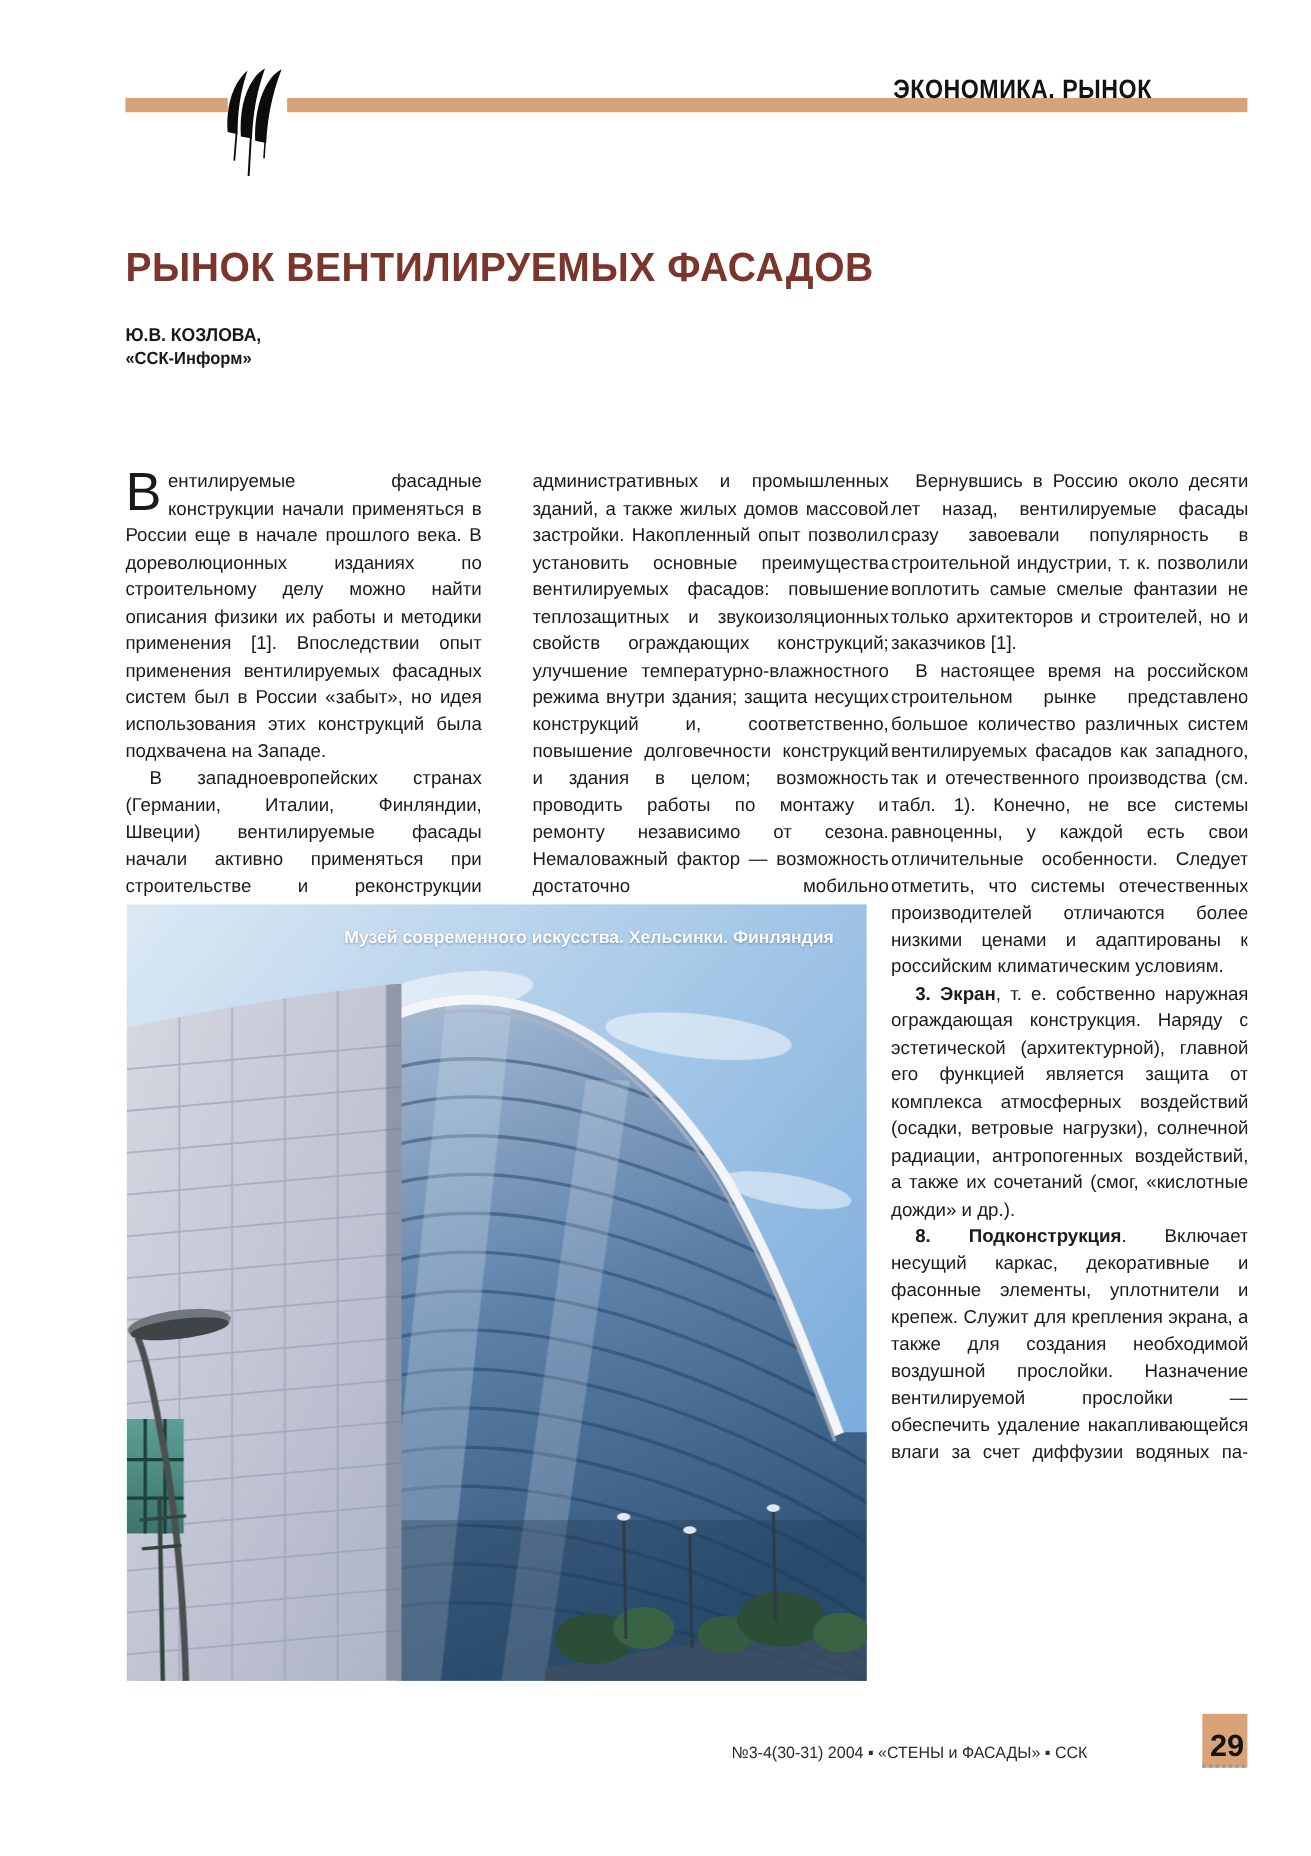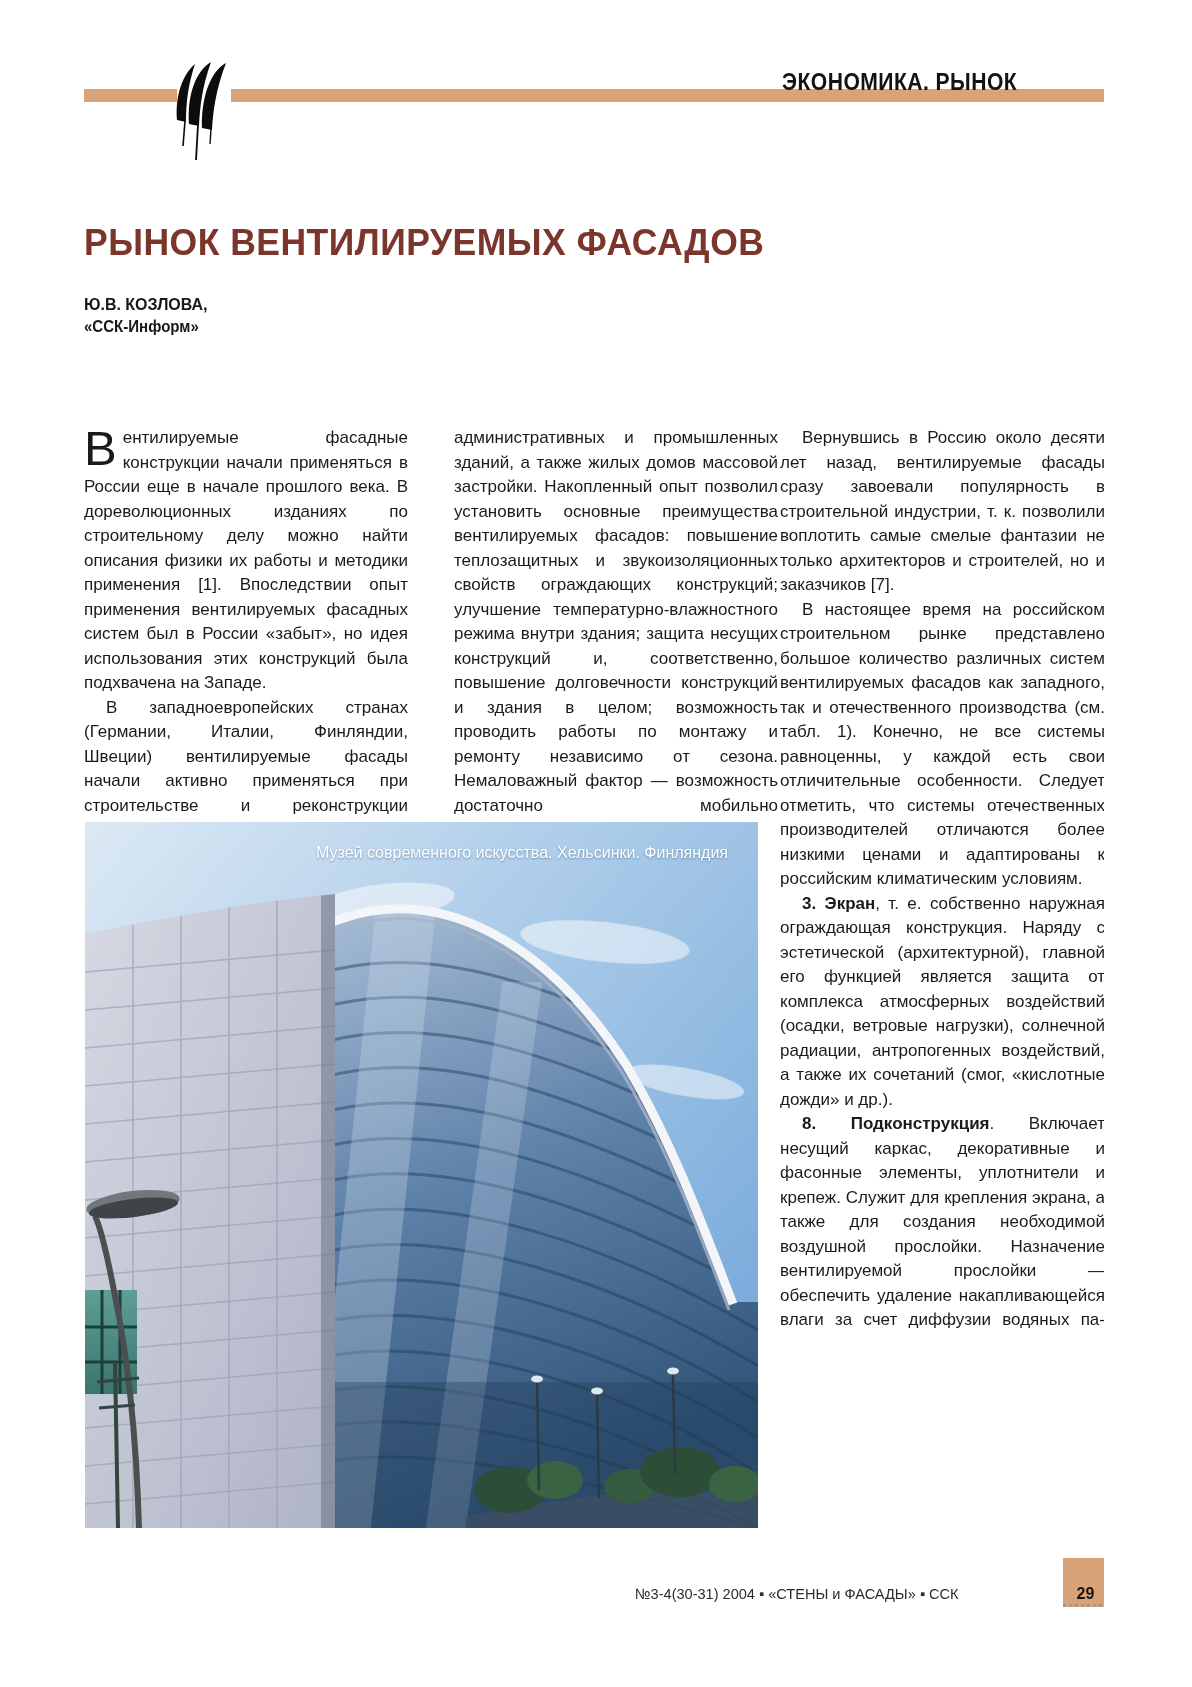--- a/index.html
+++ b/index.html
@@ -1,18 +1,18 @@
 <!DOCTYPE html>
 <html lang="ru"><head>
 <meta charset="utf-8">
 <style>
   html,body{margin:0;padding:0;background:#ffffff;}
   .page{
     position:relative;width:1104px;height:1687px;background:#ffffff;overflow:hidden;
-    font-family:"Liberation Sans","DejaVu Sans",sans-serif;color:#1a1a1a;
+    font-family:"Liberation Sans","DejaVu Sans",sans-serif;color:#1a1a1a;margin-left:30px;
   }
   
   .rule{position:absolute;height:13px;background:#d9a377;top:89px;}
   .rule-left{left:84px;width:93px;}
   .rule-right{left:231px;width:874px;}
   .logo{position:absolute;left:174px;top:62px;width:54px;height:102px;}
   .section-label{
     position:absolute;right:87px;top:68px;
     font-size:24px;font-weight:bold;color:#161210;letter-spacing:.5px;
     transform:scaleX(.88);transform-origin:100% 50%;white-space:nowrap;
@@ -37,32 +37,32 @@
   .col p.jlast{text-align-last:justify;}
   .col b{font-weight:bold;}
   .dropcap{
     float:left;font-size:49px;line-height:41px;padding:2px 6px 0 0;
     font-weight:400;color:#1a1a1a;
   }
   
   .photo{position:absolute;left:85px;top:822px;width:673px;height:706px;margin:0;}
   .photo svg{display:block;width:673px;height:706px;}
   .photo figcaption{
-    position:absolute;top:22px;right:30px;color:#ffffff;font-size:16px;font-weight:normal;
+    position:absolute;top:22px;right:30px;color:#ffffff;font-size:16px;font-weight:bold;
     text-shadow:0 1px 2px rgba(30,60,100,.45);white-space:nowrap;
   }
   
   .issue-line{
     position:absolute;top:1585px;right:145px;font-size:15px;color:#2c2c2c;white-space:nowrap;
     transform:scaleX(.97);transform-origin:100% 0;
   }
   .pagenum{
     position:absolute;left:1063px;top:1558px;width:45px;height:49px;background:#d9a377;
     display:flex;align-items:flex-end;justify-content:center;
-    font-size:16px;font-weight:bold;color:#141414;padding-bottom:1px;box-sizing:border-box;
+    font-size:28px;font-weight:bold;color:#141414;padding-bottom:1px;box-sizing:border-box;
     border-bottom:3px dotted #9a9a9a;
   }
 </style>
 </head>
 <body>
 
 <div class="page">
 
   <div class="rule rule-left"></div>
   <div class="logo">
@@ -89,21 +89,21 @@
   </div>
 
   <div class="col col-0">
       <p class=""><span class="dropcap">В</span>ентилируемые фасадные конструкции начали применяться в России еще в начале прошлого века. В дореволюционных изданиях по строительному делу можно найти описания физики их работы и методики применения [1]. Впоследствии опыт применения вентилируемых фасадных систем был в России «забыт», но идея использования этих конструкций была подхвачена на Западе.</p>
       <p class="indent jlast">В западноевропейских странах (Германии, Италии, Финляндии, Швеции) вентилируемые фасады начали активно применяться при строительстве и реконструкции общественных,</p>
     </div>
   <div class="col col-1">
       <p class="jlast">административных и промышленных зданий, а также жилых домов массовой застройки. Накопленный опыт позволил установить основные преимущества вентилируемых фасадов: повышение теплозащитных и звукоизоляционных свойств ограждающих конструкций; улучшение температурно-влажностного режима внутри здания; защита несущих конструкций и, соответственно, повышение долговечности конструкций и здания в целом; возможность проводить работы по монтажу и ремонту независимо от сезона. Немаловажный фактор — возможность достаточно мобильно</p>
     </div>
   <div class="col col-2">
-      <p class="indent ">Вернувшись в Россию около десяти лет назад, вентилируемые фасады сразу завоевали популярность в строительной индустрии, т. к. позволили воплотить самые смелые фантазии не только архитекторов и строителей, но и заказчиков [7].</p>
+      <p class="indent ">Вернувшись в Россию около десяти лет назад, вентилируемые фасады сразу завоевали популярность в строительной индустрии, т. к. позволили воплотить самые смелые фантазии не только архитекторов и строителей, но и заказчиков [1].</p>
       <p class="indent ">В настоящее время на российском строительном рынке представлено большое количество различных систем вентилируемых фасадов как западного, так и отечественного производства (см. табл. 1). Конечно, не все системы равноценны, у каждой есть свои отличительные особенности. Следует отметить, что системы отечественных производителей отличаются более низкими ценами и адаптированы к российским климатическим условиям.</p>
       <p class="indent "><b>3. Экран</b>, т. е. собственно наружная ограждающая конструкция. Наряду с эстетической (архитектурной), главной его функцией является защита от комплекса атмосферных воздействий (осадки, ветровые нагрузки), солнечной радиации, антропогенных воздействий, а также их сочетаний (смог, «кислотные дожди» и др.).</p>
       <p class="indent jlast"><b>8. Подконструкция</b>. Включает несущий каркас, декоративные и фасонные элементы, уплотнители и крепеж. Служит для крепления экрана, а также для создания необходимой воздушной прослойки. Назначение вентилируемой прослойки — обеспечить удаление накапливающейся влаги за счет диффузии водяных па-</p>
     </div>
 
   <figure class="photo">
     <svg viewBox="0 0 673 706" xmlns="http://www.w3.org/2000/svg">
       <defs>
         <linearGradient id="sky" x1="0" y1="0" x2="1" y2="0.9">
           <stop offset="0" stop-color="#dce9f4"></stop>

